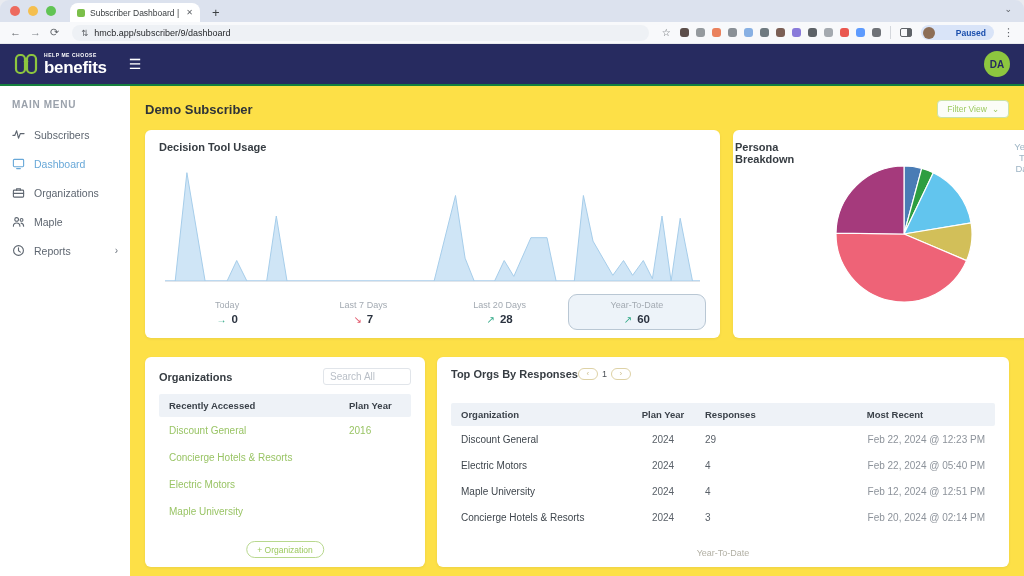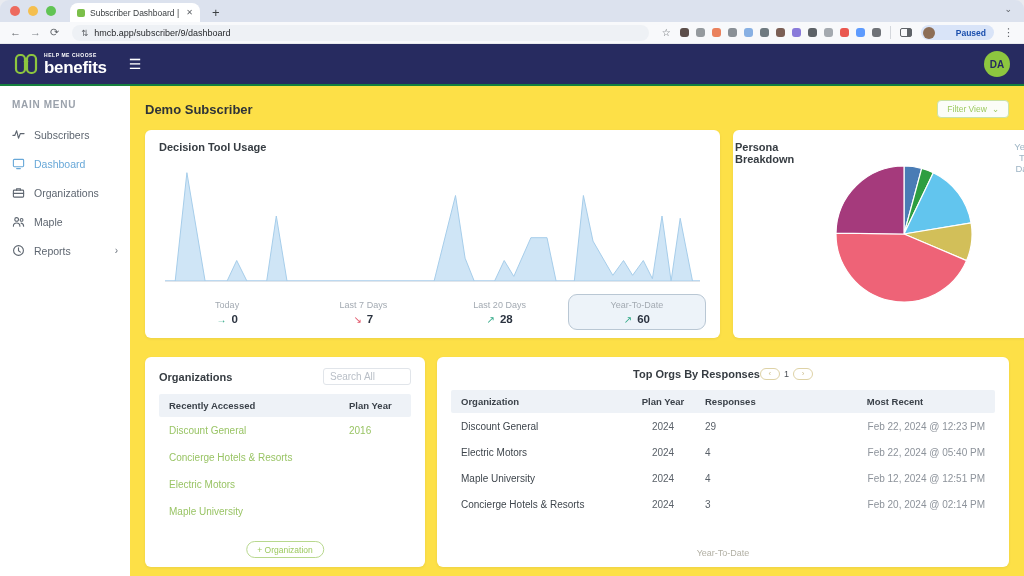--- a/index.html
+++ b/index.html
@@ -93,21 +93,21 @@
     font-size:10px; padding:0 6px; color:#555; outline:none; font-family:"Liberation Sans",sans-serif; }
   .search-input::placeholder { color:#b9bfc7; }
   .org-thead { background:#eef2f7; display:grid; grid-template-columns:1fr 52px; padding:6px 10px;
     font-size:9.5px; font-weight:700; color:#3b424a; border-radius:2px; }
   .org-row { display:grid; grid-template-columns:1fr 52px; padding:8px 10px; font-size:10px; color:#99c465; }
   .add-org { position:absolute; bottom:9px; left:50%; transform:translateX(-50%);
     border:1px solid #b8d88e; color:#9cc95f; border-radius:9px; font-size:8.5px;
     padding:2.5px 10px; background:#fff; white-space:nowrap; }
 
   .top-card { height:210px; padding:11px 14px; position:relative; }
-  .top-head { display:flex; justify-content:center; align-items:center; margin-bottom:10px; }
+  .top-head { display:flex; justify-content:flex-start; align-items:center; margin-bottom:23px; }
   .pager { display:flex; align-items:center; gap:4px; }
   .pager-btn { width:20px; height:12px; border:1px solid #ded2a6; border-radius:7px; color:#cdbf8e;
     font-size:8px; line-height:10px; text-align:center; background:#fff; }
   .pager-num { font-size:9px; color:#4a4f55; }
   .top-thead { background:#eef2f7; display:grid; grid-template-columns:1fr 84px 100px 180px;
     padding:6px 10px; font-size:9.5px; font-weight:700; color:#3b424a; border-radius:2px; }
   .top-thead .c2 { text-align:center; } .top-thead .c4 { text-align:center; }
   .top-row { display:grid; grid-template-columns:1fr 84px 100px 180px; padding:7.5px 10px; font-size:10px; }
   .top-row .org { color:#3f464d; }
   .top-row .py { color:#5a6169; text-align:center; }

